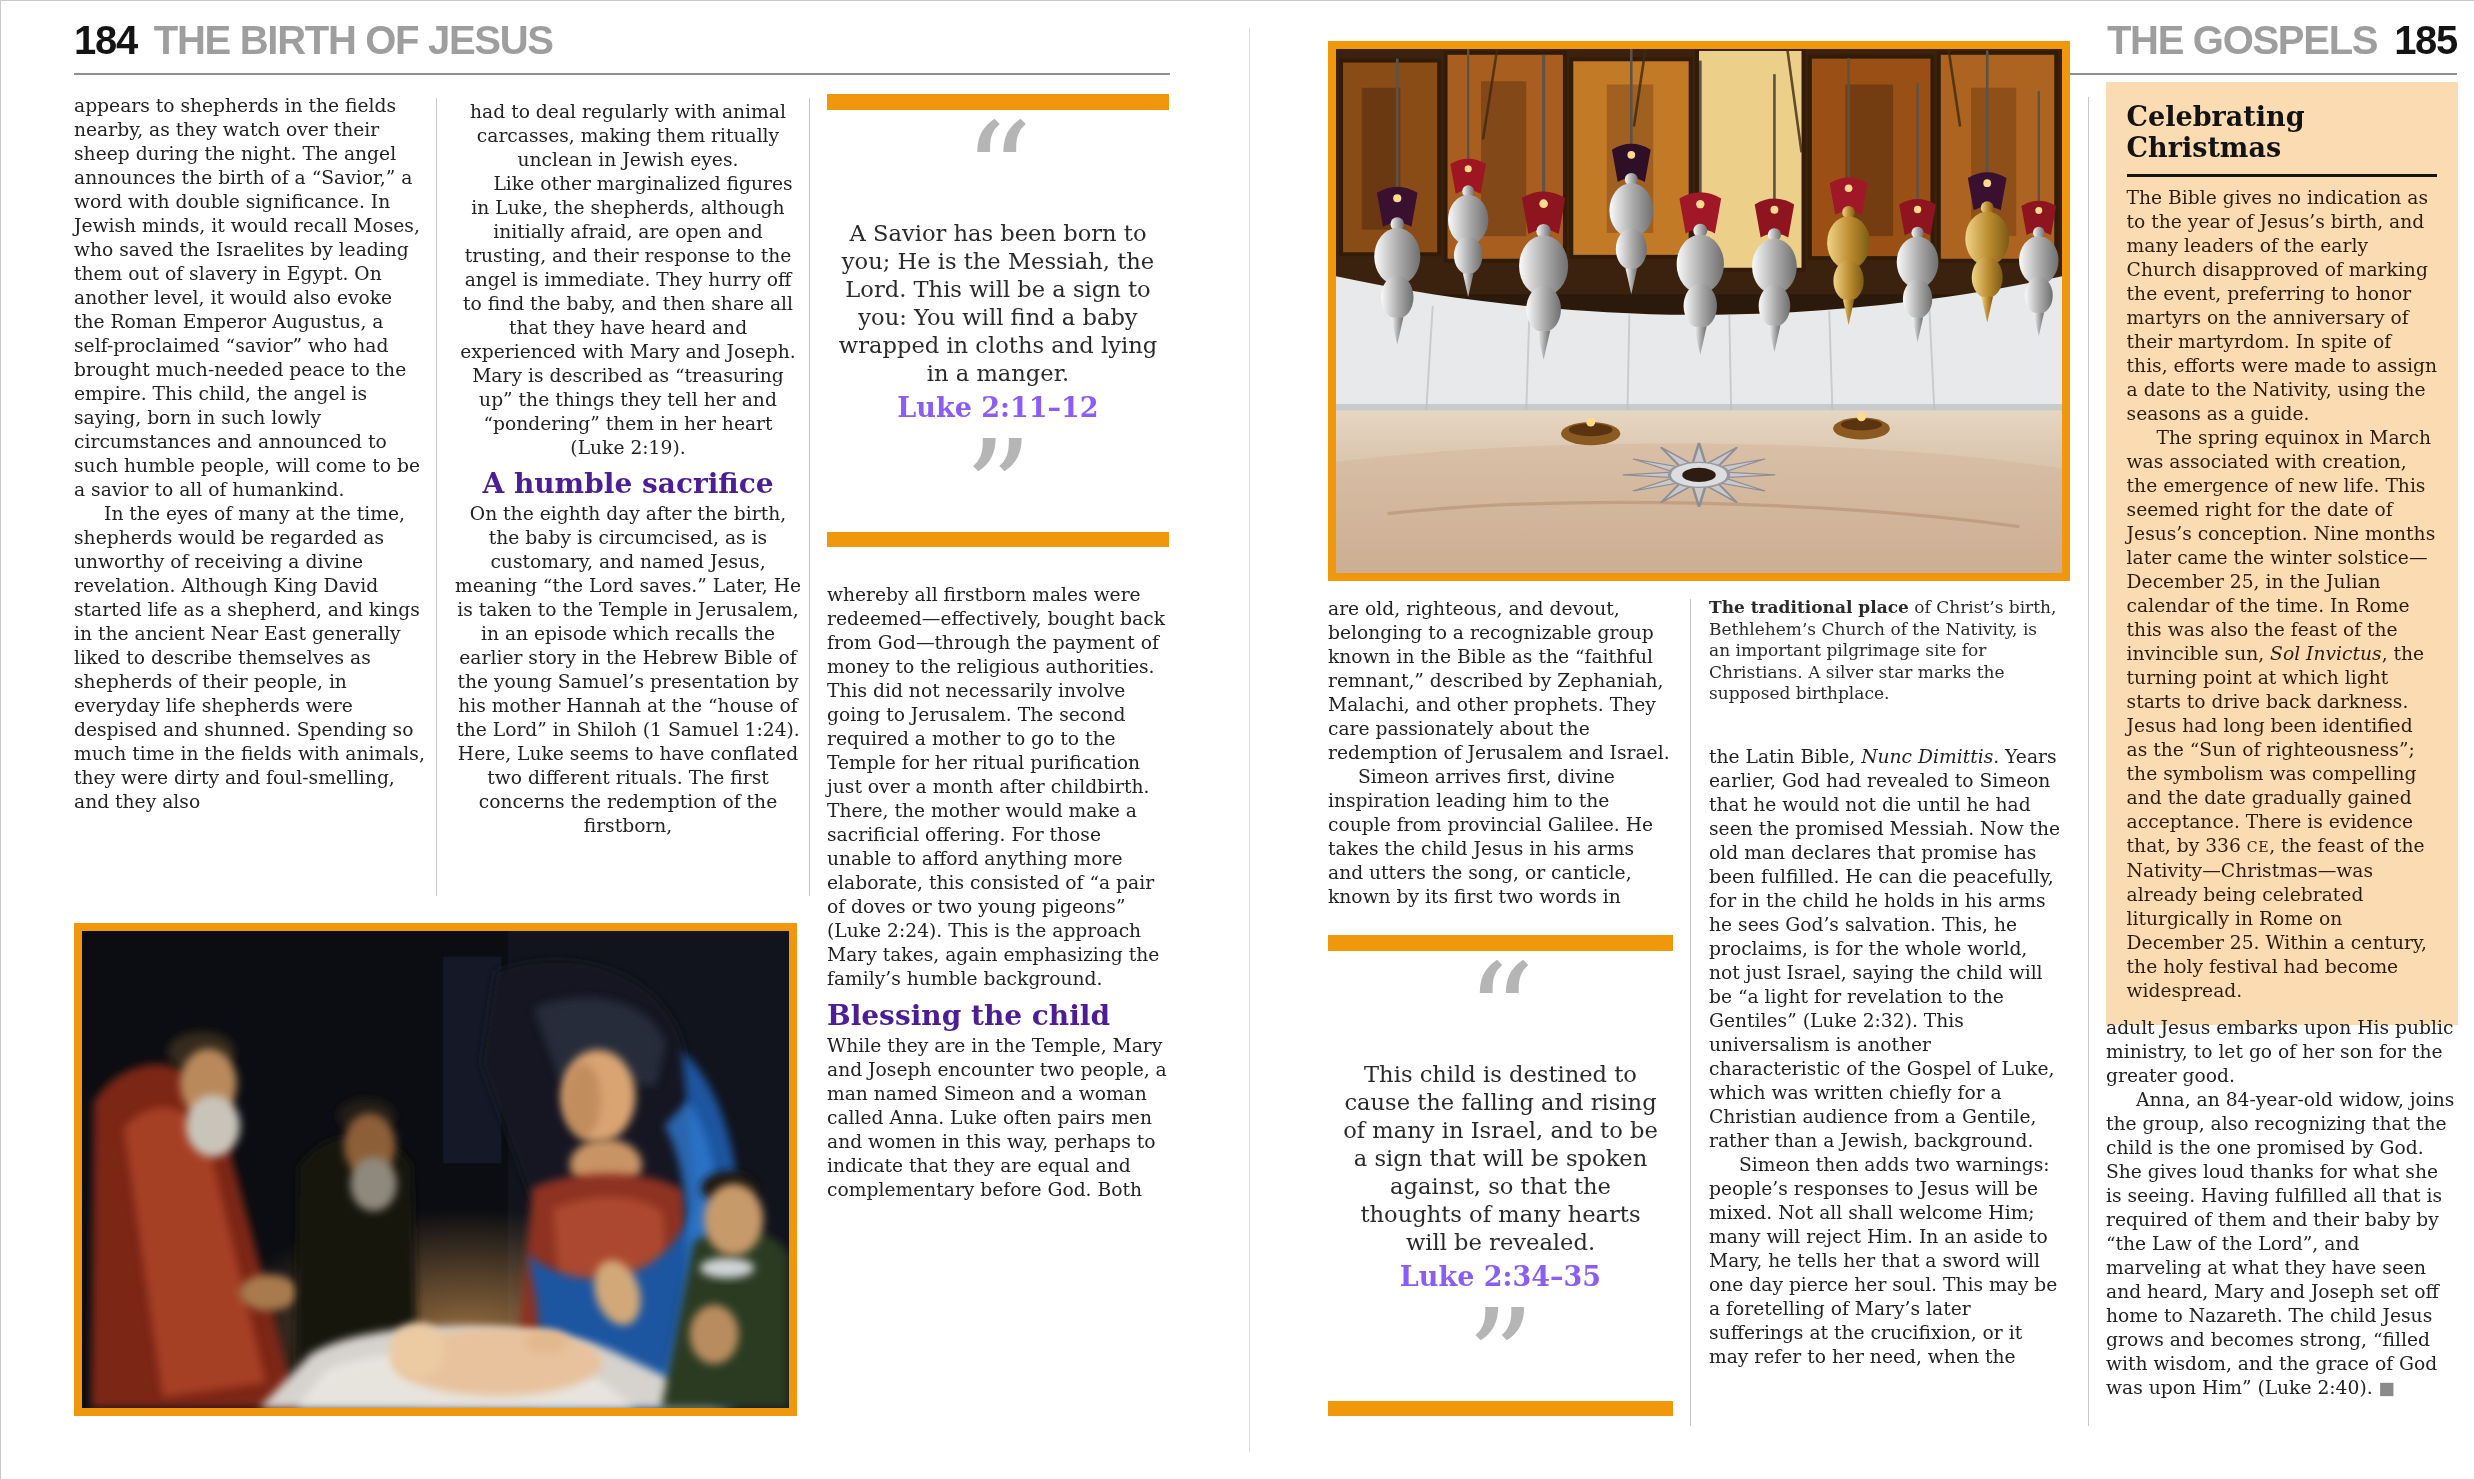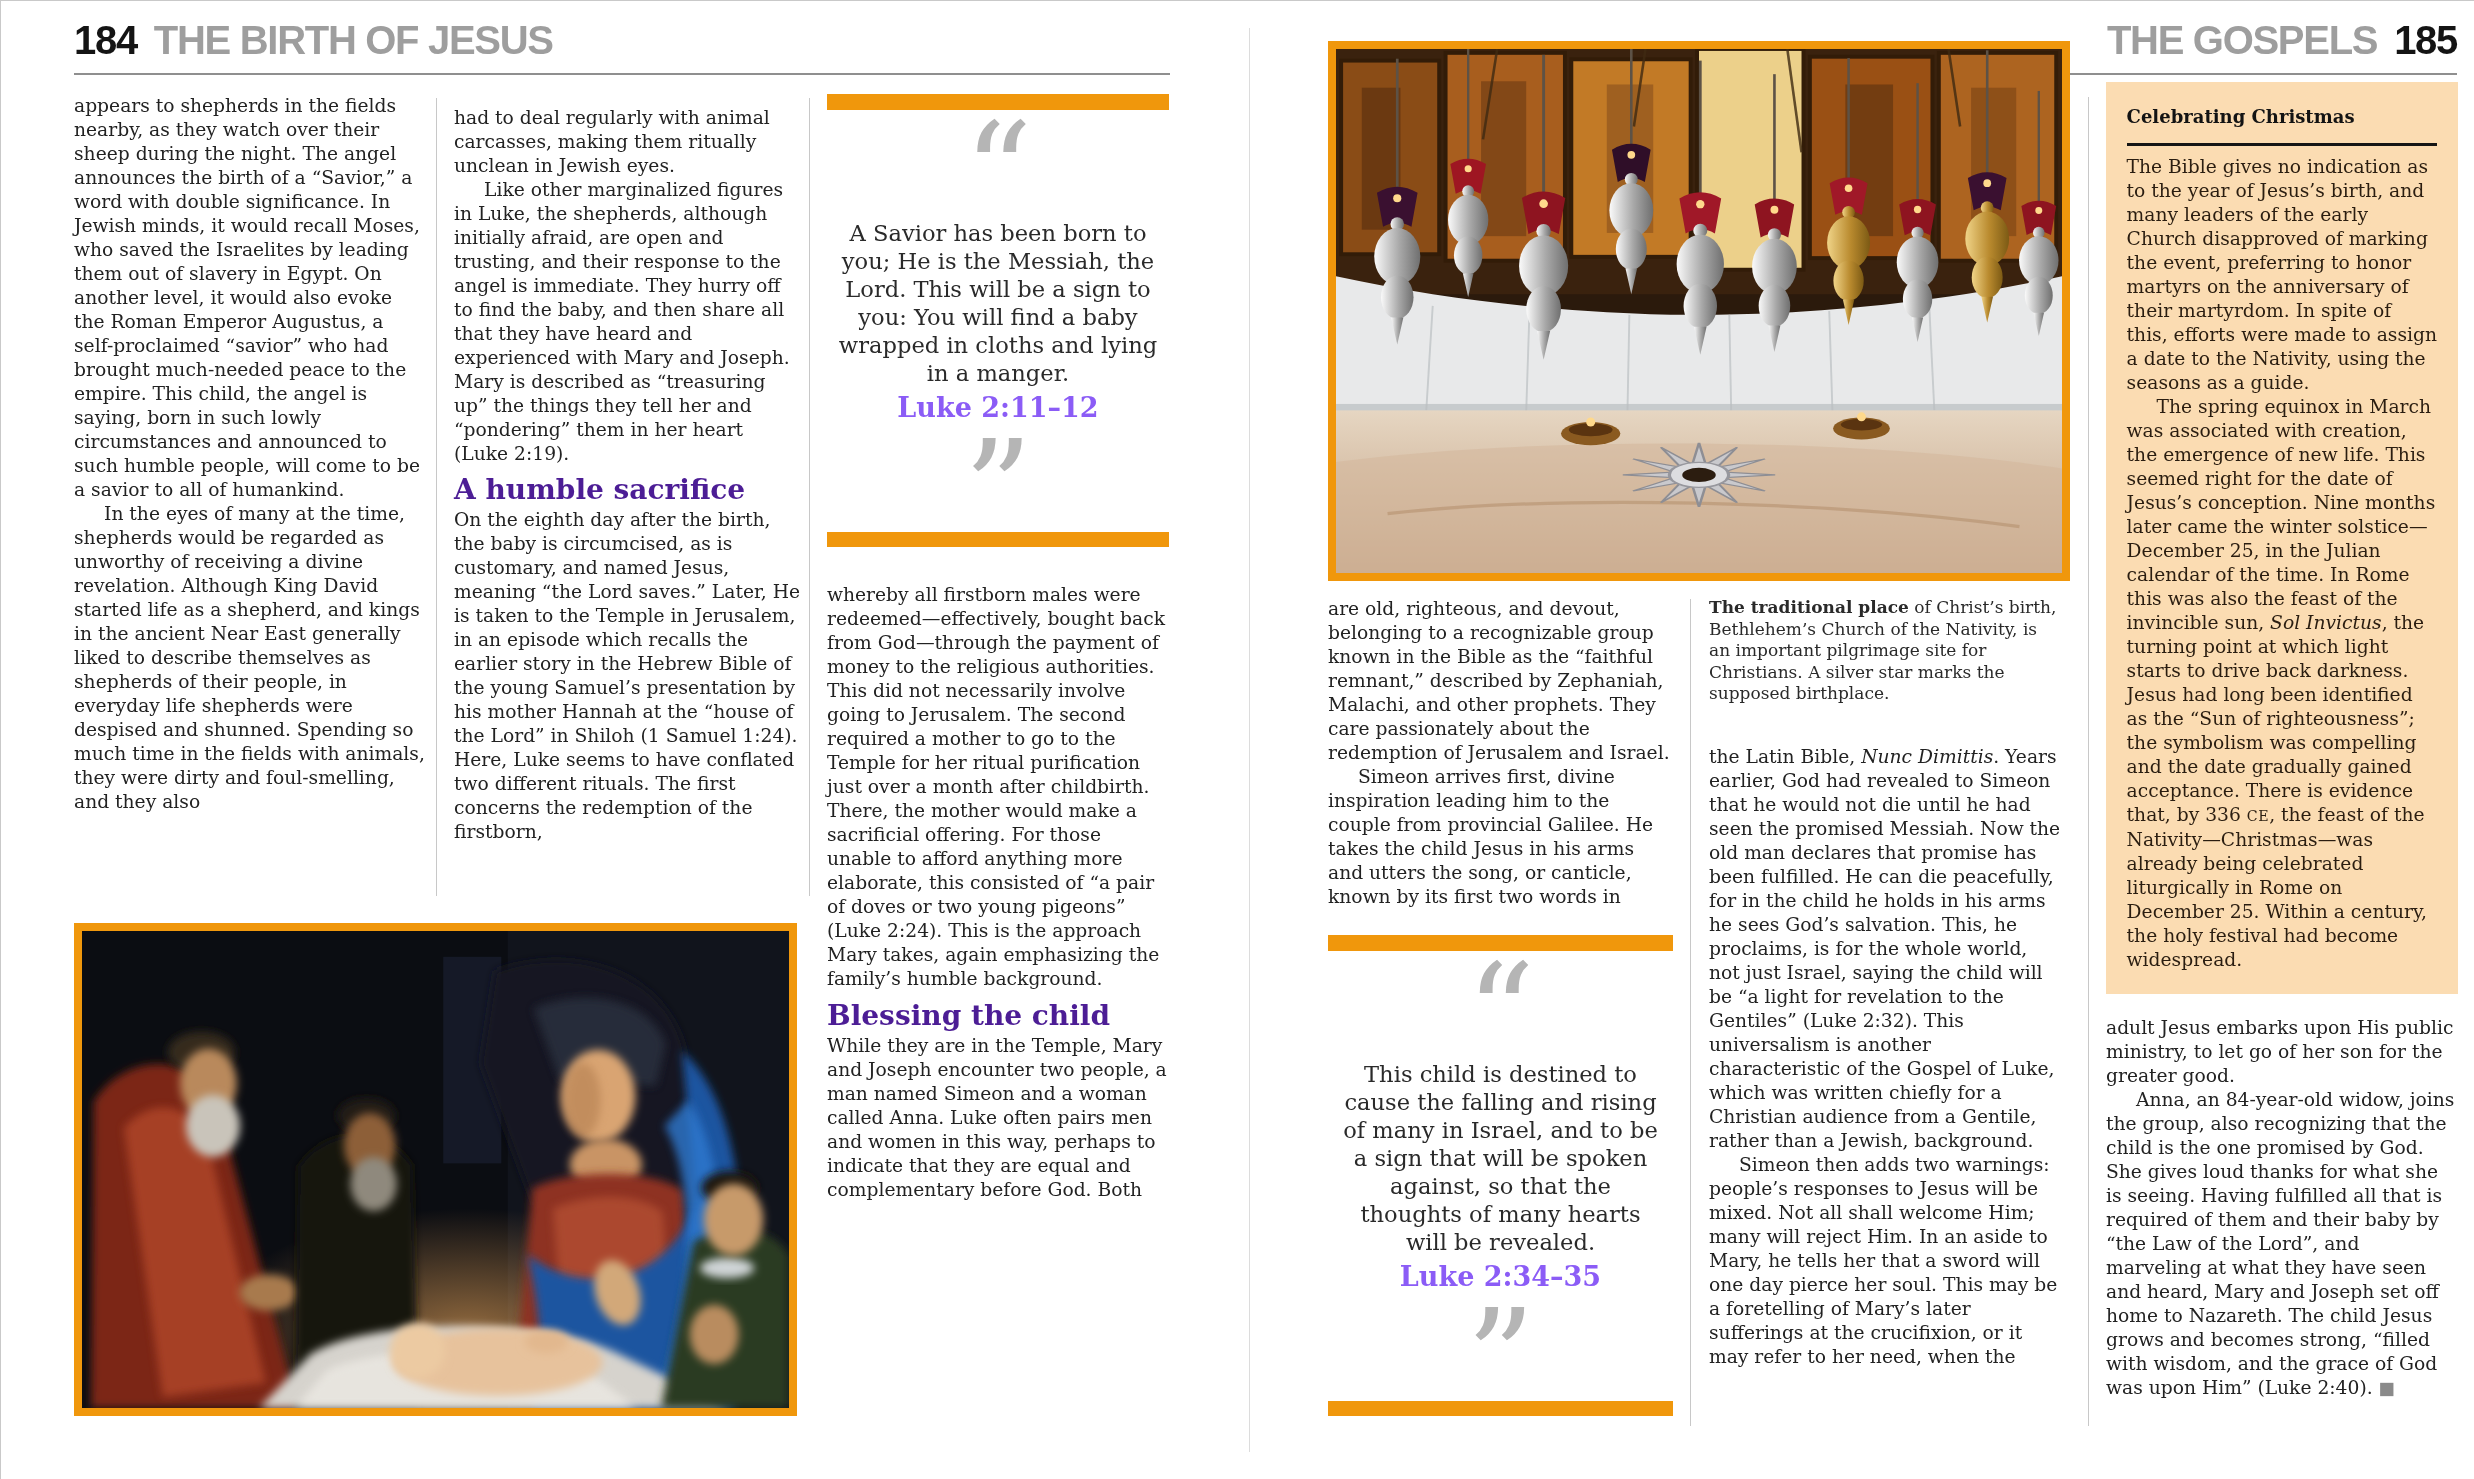--- a/index.html
+++ b/index.html
@@ -32,21 +32,21 @@
   
   .pullquote{display:flex;flex-direction:column;align-items:center;text-align:center;width:100%;}
   .pq-bar{width:100%;height:15.5px;background:#f0970c;}
   .pq-open{color:#b5b5b5;font-size:135px;line-height:77px;height:81px;margin-top:24.5px;font-family:"DejaVu Serif",serif;}
   .pq-close{color:#b5b5b5;font-size:135px;line-height:122px;height:84px;margin-bottom:19.3px;font-family:"DejaVu Serif",serif;}
   .pq-text{font-size:22.6px;line-height:28px;margin:3.9px 11.6px 1.3px 11.6px;color:#2a2a2a;}
   .pq-source{font-weight:bold;font-size:27px;line-height:34px;margin:2.6px 0 3.9px 0;color:#8b5cf6;}
 
   
   .sidebar{position:absolute;background:#fbdcb2;padding:19.3px 20.6px 22px 20.6px;box-sizing:border-box;}
-  .sidebar-title{font-weight:bold;font-size:18px;line-height:31px;color:#131313;margin:0 0 9px 0;
+  .sidebar-title{font-weight:bold;font-size:27px;line-height:31px;color:#131313;margin:0 0 9px 0;
     border-bottom:3.9px solid #151515;padding-bottom:10.3px;}
   .sidebar p{font-size:18.7px;line-height:24px;margin:0;color:#2a1d10;}
 
   .img-frame{position:absolute;border:8.4px solid #f0970c;box-sizing:border-box;background:#000;}
   .img-frame svg{display:block;width:100%;height:100%;}
 
   .endsq{color:#8a8a8a;font-size:17.4px;font-family:"DejaVu Sans",sans-serif;}
 </style>
 </head>
 <body>
@@ -65,21 +65,21 @@
   <span class="rh-num">185</span>
 </div>
 <div class="head-rule" style="left:1328px;top:73px;width:1129px;"></div>
 
 <div class="col" style="left:74px;top:94px;width:351px;">
   <p>appears to shepherds in the fields nearby, as they watch over their sheep during the night. The angel announces the birth of a “Savior,” a word with double significance. In Jewish minds, it would recall Moses, who saved the Israelites by leading them out of slavery in Egypt. On another level, it would also evoke the Roman Emperor Augustus, a self-proclaimed “savior” who had brought much-needed peace to the empire. This child, the angel is saying, born in such lowly circumstances and announced to such humble people, will come to be a savior to all of humankind.</p>
   <p class="indent">In the eyes of many at the time, shepherds would be regarded as unworthy of receiving a divine revelation. Although King David started life as a shepherd, and kings in the ancient Near East generally liked to describe themselves as shepherds of their people, in everyday life shepherds were despised and shunned. Spending so much time in the fields with animals, they were dirty and foul-smelling, and they also</p>
 </div>
 <div class="vrule" style="left:436px;top:98px;height:798px;"></div>
 
-<div class="col" style="left:454px;top:106px;width:348px;">
+<div class="col" style="left:454px;top:100px;width:348px;text-align:center;">
   <p>had to deal regularly with animal carcasses, making them ritually unclean in Jewish eyes.</p>
   <p class="indent">Like other marginalized figures in Luke, the shepherds, although initially afraid, are open and trusting, and their response to the angel is immediate. They hurry off to find the baby, and then share all that they have heard and experienced with Mary and Joseph. Mary is described as “treasuring up” the things they tell her and “pondering” them in her heart (Luke 2:19).</p>
   <div class="subhead">A humble sacrifice</div>
   <p>On the eighth day after the birth, the baby is circumcised, as is customary, and named Jesus, meaning “the Lord saves.” Later, He is taken to the Temple in Jerusalem, in an episode which recalls the earlier story in the Hebrew Bible of the young Samuel’s presentation by his mother Hannah at the “house of the Lord” in Shiloh (1 Samuel 1:24). Here, Luke seems to have conflated two different rituals. The first concerns the redemption of the firstborn,</p>
 </div>
 <div class="vrule" style="left:809px;top:98px;height:798px;"></div>
 
 <div class="col" style="left:827px;top:94px;width:342px;">
   <div class="pullquote">
     <div class="pq-bar"></div>

